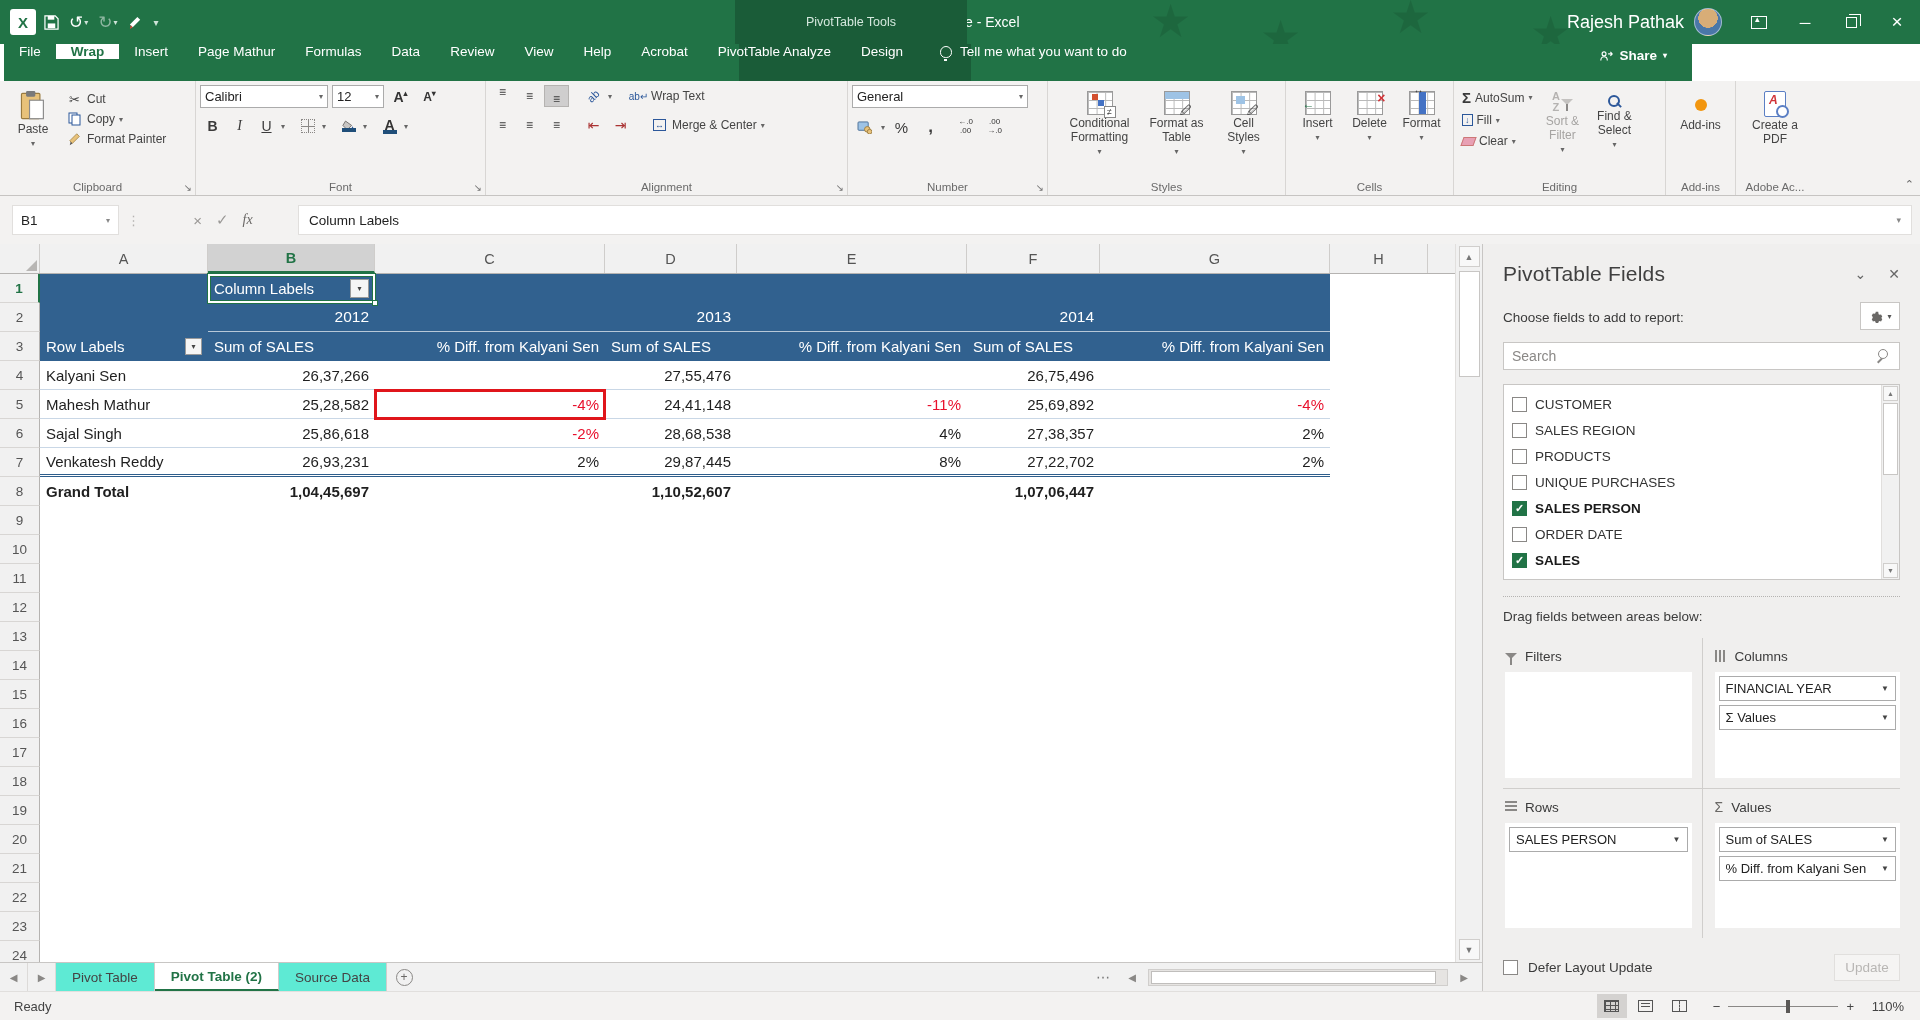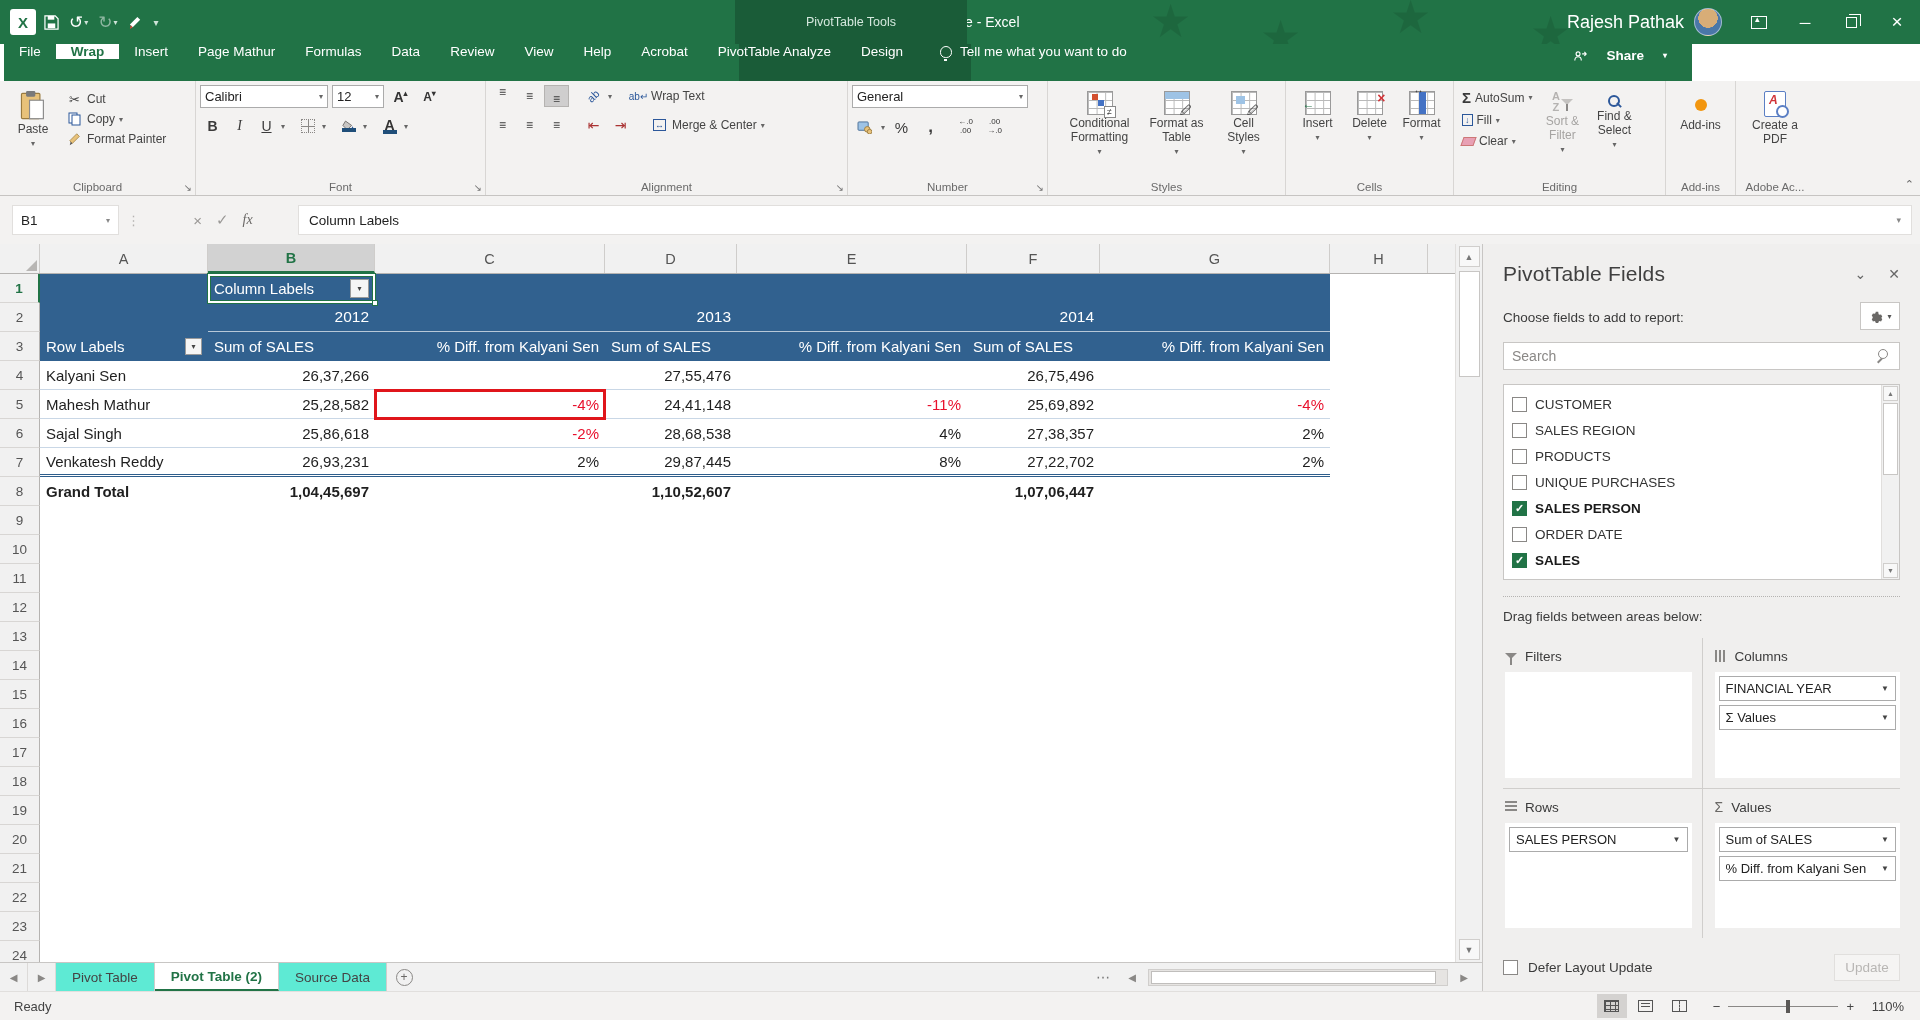--- a/index.html
+++ b/index.html
@@ -33,21 +33,21 @@
 
   
   .menubar{position:absolute;left:4px;top:44px;width:1688px;height:37px;background:var(--green);display:flex;align-items:flex-start;color:#fff;}
   .menu-ctx-bg{position:absolute;left:735px;top:0;width:232px;height:37px;background:var(--greendk);}
   .mtabs{display:flex;z-index:1;}
   .mtab{padding:0 15px;display:flex;align-items:center;font-size:13.5px;cursor:pointer;white-space:nowrap;}
   .mtab.active{background:#fff;color:var(--green);font-weight:bold;}
   .tellme{display:flex;align-items:center;gap:8px;font-size:13.5px;margin-left:22px;z-index:1;}
   .bulb{width:12px;height:12px;border:1.5px solid #fff;border-radius:50% 50% 45% 45%;position:relative;}
   .bulb:after{content:"";position:absolute;left:3px;bottom:-4px;width:3px;height:3px;border-bottom:2px solid #fff;}
-  .share{margin-left:auto;margin-right:14px;display:flex;align-items:center;gap:19px;font-size:13.5px;font-weight:bold;border:1px solid rgba(255,255,255,.0);padding:3px 10px;z-index:1;cursor:pointer;}
+  .share{margin-left:auto;margin-right:14px;display:flex;align-items:center;gap:6px;font-size:13.5px;font-weight:bold;border:1px solid rgba(255,255,255,.0);padding:3px 10px;z-index:1;cursor:pointer;}
   .share .shicon{font-size:12px;font-weight:normal;}
   .share .dd{font-size:8px;}
 
   
   .ribbon{position:absolute;left:0;top:81px;width:1920px;height:115px;background:var(--ribbon);border-bottom:1px solid #c6c4c2;display:flex;}
   .rgroup{position:relative;height:100%;border-right:1px solid var(--ribbrd);padding:4px 4px 18px 4px;display:flex;}
   .rlabel{position:absolute;left:0;right:0;bottom:2px;text-align:center;font-size:11.5px;color:#6a6a6a;}
   .launcher{position:absolute;right:3px;bottom:2px;font-size:10px;color:#777;cursor:pointer;}
   .bigbtn{width:58px;display:flex;flex-direction:column;align-items:center;justify-content:flex-start;gap:2px;font-size:12px;color:var(--txt);text-align:center;padding-top:6px;cursor:pointer;line-height:1.15;}
   .bigbtn .dd{font-size:8px;color:#666;}

